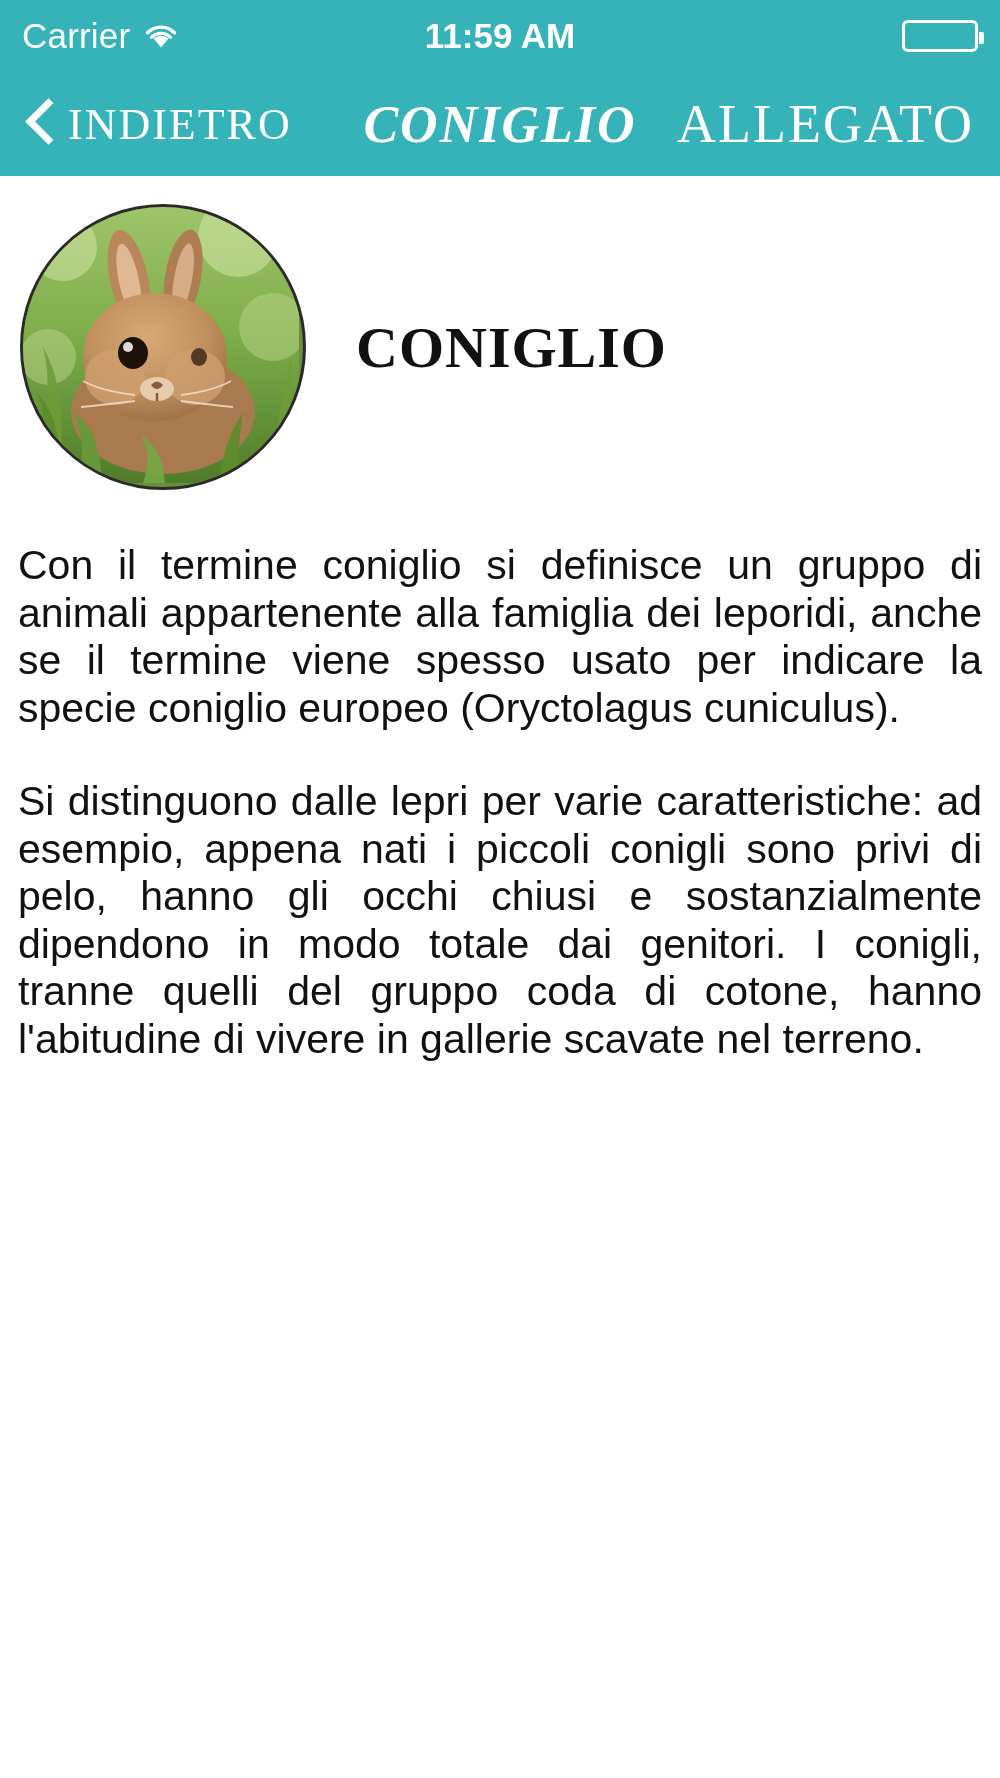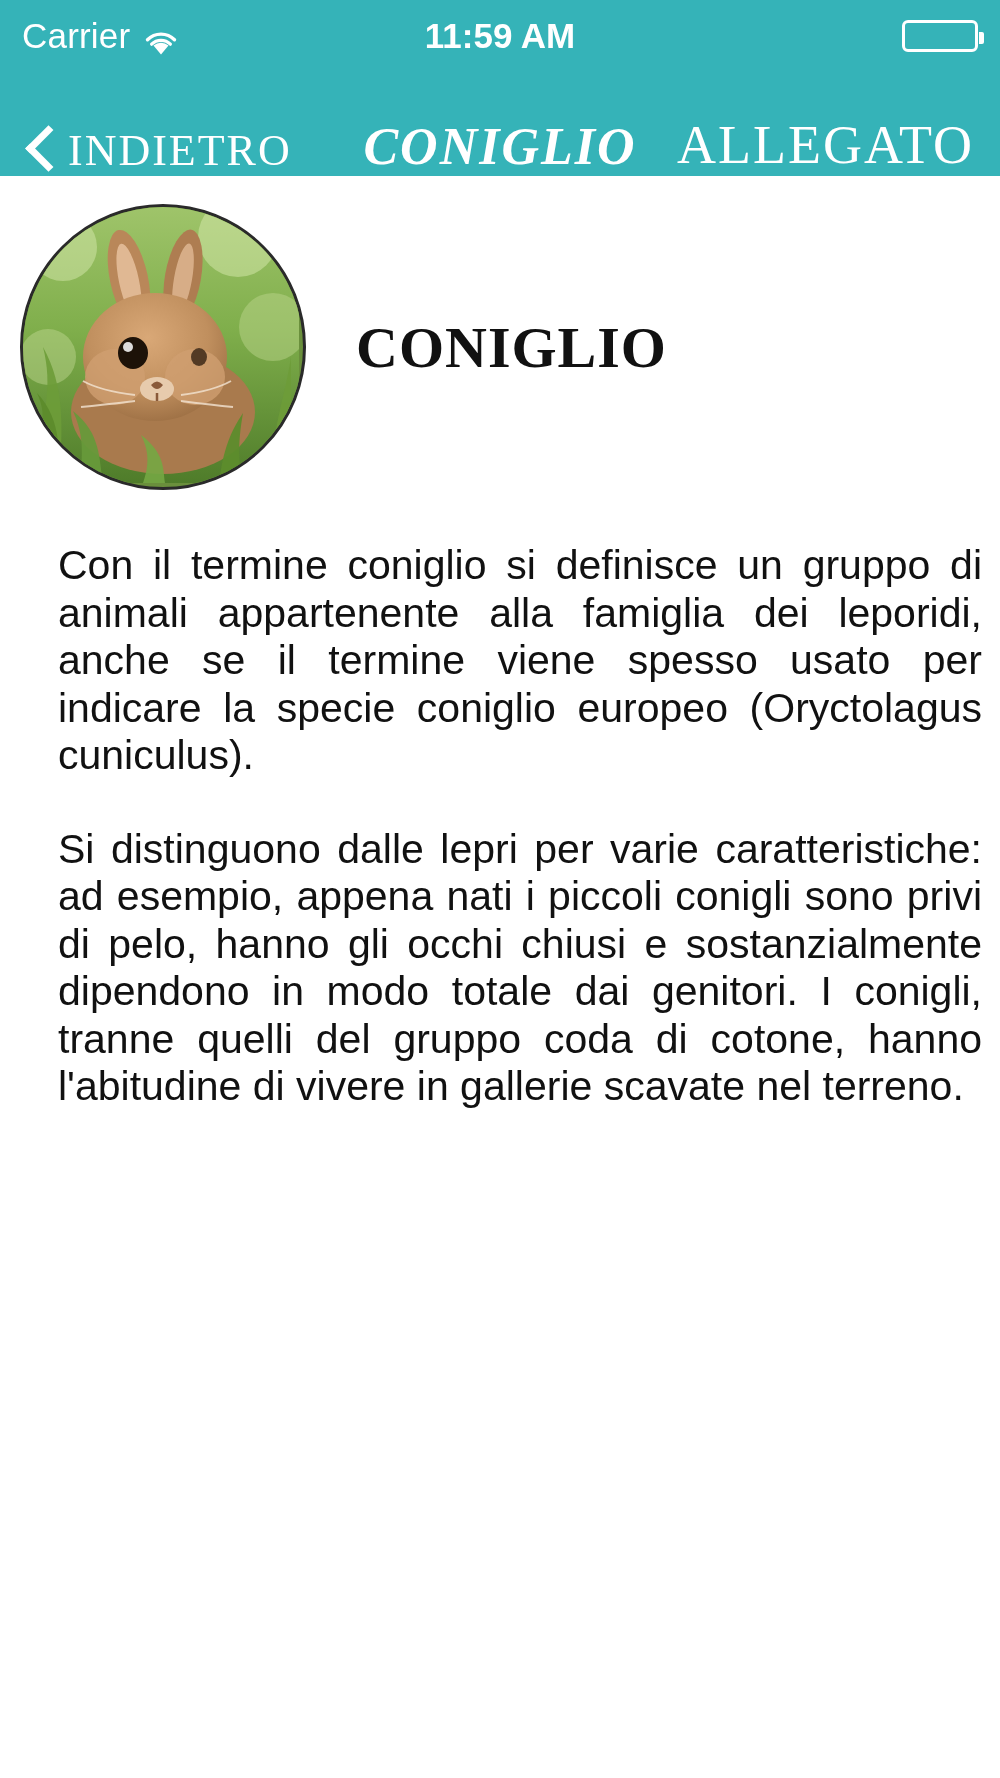--- a/index.html
+++ b/index.html
@@ -30,21 +30,21 @@
     color: #ffffff;
     display: flex;
     align-items: center;
     padding: 0 22px;
     box-sizing: border-box;
     position: relative;
     flex: 0 0 auto;
   }
   .status-left {
     display: flex;
-    align-items: flex-end;
+    align-items: center;
     gap: 14px;
   }
   .carrier-label {
     font-size: 35px;
     letter-spacing: 0.2px;
     color: #ffffff;
   }
   .wifi-icon {
     display: inline-block;
     width: 34px;
@@ -86,21 +86,21 @@
     background: #ffffff;
     border-radius: 0 2px 2px 0;
   }
 
   
   .nav-bar {
     height: 104px;
     background: #35b3b8;
     color: #ffffff;
     display: flex;
-    align-items: flex-end;
+    align-items: center;
     position: relative;
     box-sizing: border-box;
     padding: 0 26px;
     flex: 0 0 auto;
   }
   .nav-back {
     display: flex;
     align-items: center;
     gap: 16px;
     color: #ffffff;
@@ -185,21 +185,20 @@
     font-weight: bold;
     font-size: 58px;
     letter-spacing: 1px;
     color: #111111;
     margin-left: 50px;
   }
 
   .article {
     padding: 0 2px;
     margin-top: 44px;
-    margin-left: 40px;
   }
   .article p {
     margin: 0 0 46px 0;
     font-family: "Liberation Sans", sans-serif;
     font-size: 41px;
     line-height: 1.16;
     color: #111111;
     text-align: justify;
   }
   .article p:last-child {

